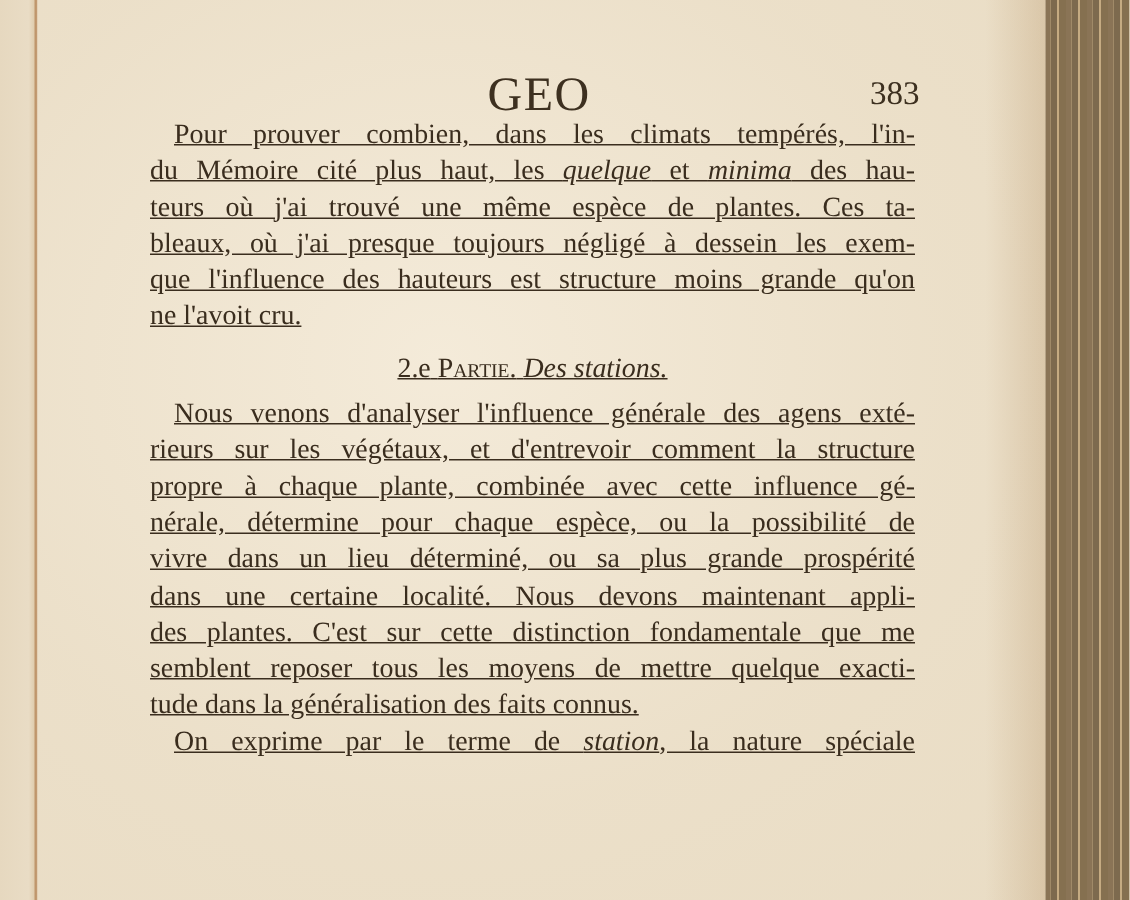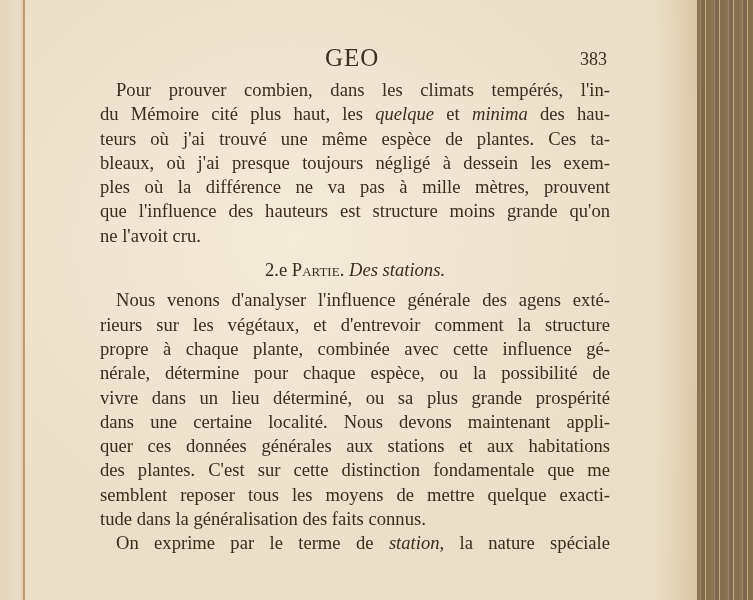--- a/index.html
+++ b/index.html
@@ -57,46 +57,47 @@
   .header {
     position: absolute;
     top: 44px;
     left: 0; width: 100%;
     height: 30px;
   }
   .running-head {
     position: absolute;
     left: 300px;
     top: 0;
-    font-size: 25px;
+    font-size: 32px;
     letter-spacing: 1px;
     color: #3d3020;
   }
   .page-number {
     position: absolute;
     left: 555px;
     top: 5px;
-    font-size: 18px;
+    font-size: 22px;
     color: #3d3020;
   }
   .text {
     position: absolute;
     left: 75px;
     top: 78px;
     width: 510px;
     color: #3a2d1e;
     font-size: 18.6px;
     line-height: 24.3px;
   }
   .line {
     display: block;
     white-space: nowrap;
     text-align: justify;
     text-align-last: justify;
     height: 24.3px;
+    text-decoration: underline;
   }
   .line.last {
     text-align-last: left;
   }
   .line.indent {
     padding-left: 16px;
   }
   .line.heading {
     text-align: center;
     text-align-last: center;
@@ -116,39 +117,37 @@
     <span class="running-head">GEO</span>
     <span class="page-number">383</span>
   </div>
 
   <div class="text">
     <div>
       <span class="line indent">Pour prouver combien, dans les climats tempérés, l'in-</span>
       <span class="line"><span>du Mémoire cité plus haut, les </span><em>quelque</em><span> et </span><em>minima</em><span> des hau-</span></span>
       <span class="line">teurs où j'ai trouvé une même espèce de plantes. Ces ta-</span>
       <span class="line">bleaux, où j'ai presque toujours négligé à dessein les exem-</span>
-      <span class="line">ples où la différence ne va pas à mille mètres, prouvent</span>
       <span class="line">que l'influence des hauteurs est structure moins grande qu'on</span>
       <span class="line last">ne l'avoit cru.</span>
     </div>
 
     <div class="line heading">
       <span>2.e</span>
       <span class="sc">Partie.</span>
       <em>Des stations.</em>
     </div>
 
     <div>
       <span class="line indent">Nous venons d'analyser l'influence générale des agens exté-</span>
       <span class="line">rieurs sur les végétaux, et d'entrevoir comment la structure</span>
       <span class="line">propre à chaque plante, combinée avec cette influence gé-</span>
       <span class="line">nérale, détermine pour chaque espèce, ou la possibilité de</span>
       <span class="line">vivre dans un lieu déterminé, ou sa plus grande prospérité</span>
       <span class="line">dans une certaine localité. Nous devons maintenant appli-</span>
-      <span class="line">quer ces données générales aux stations et aux habitations</span>
       <span class="line">des plantes. C'est sur cette distinction fondamentale que me</span>
       <span class="line">semblent reposer tous les moyens de mettre quelque exacti-</span>
       <span class="line last">tude dans la généralisation des faits connus.</span>
     </div>
 
     <div>
       <span class="line indent"><span>On exprime par le terme de </span><em>station</em><span>, la nature spéciale</span></span>
 
     </div>
   </div>

